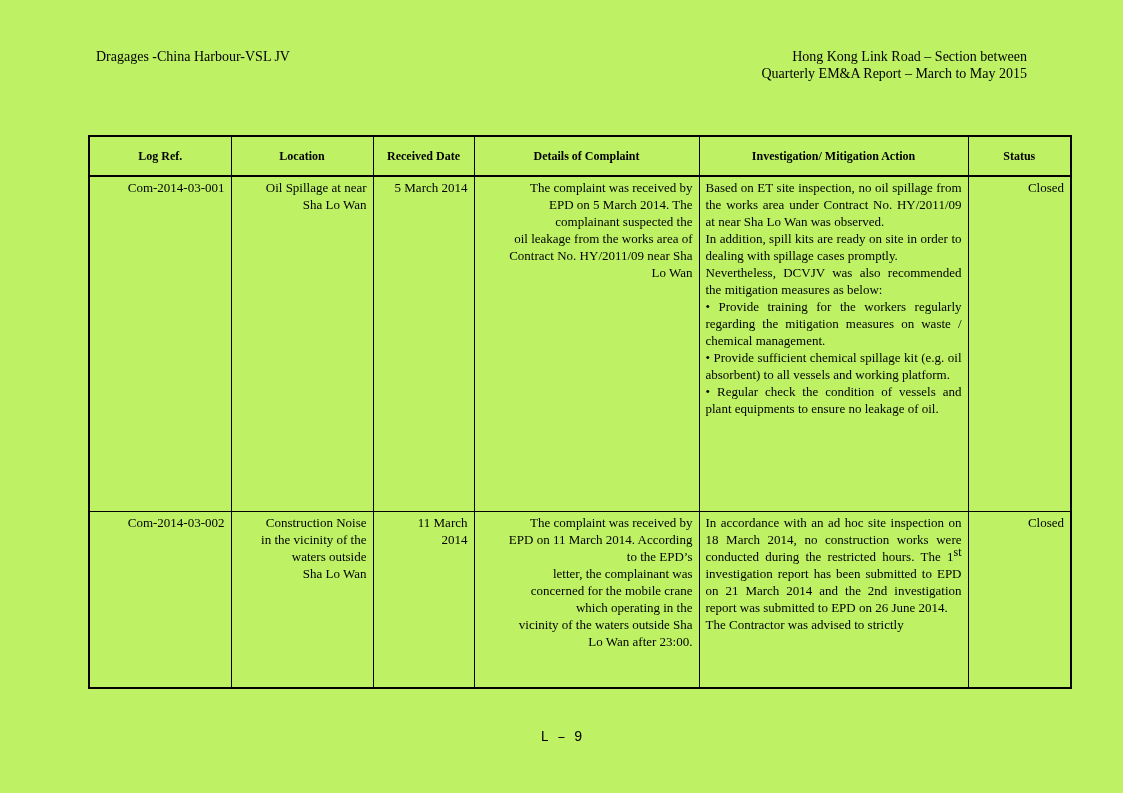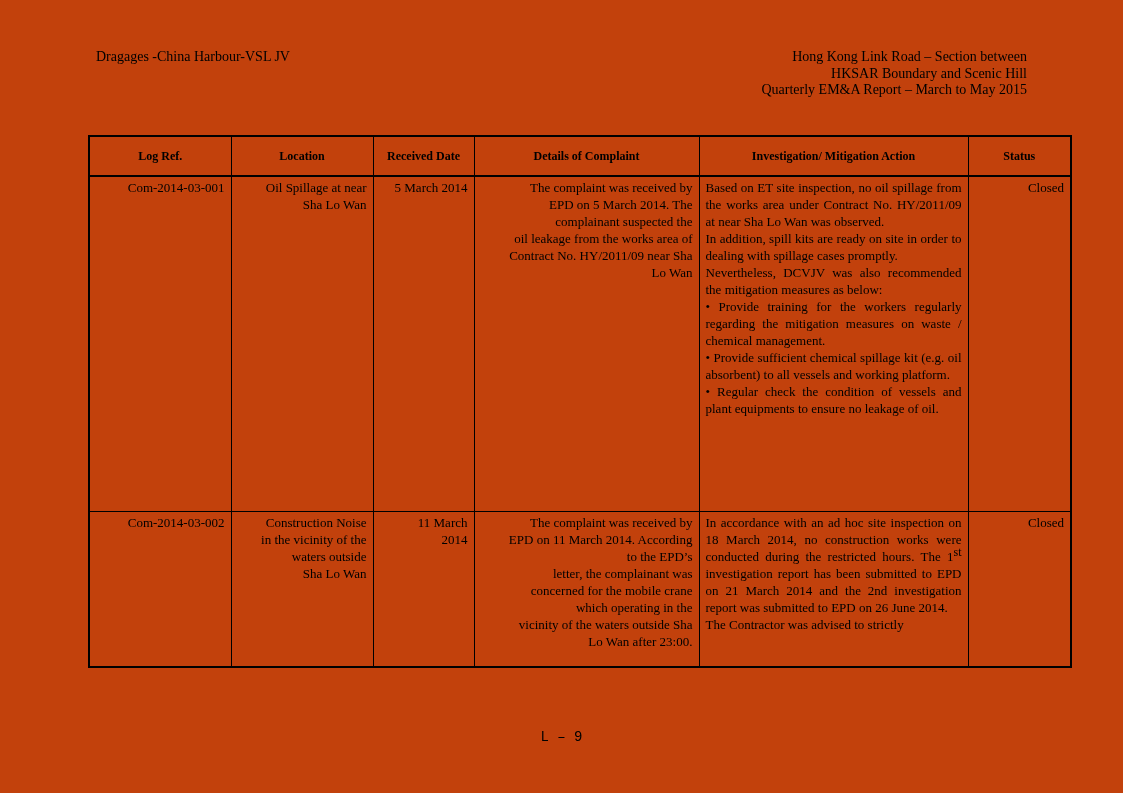--- a/index.html
+++ b/index.html
@@ -1,20 +1,20 @@
 <!DOCTYPE html>
 <html><head>
 <meta charset="utf-8">
 <style>
   html, body { margin: 0; padding: 0; background: #ffffff; }
   .page {
     position: relative;
     width: 1123px;
     height: 793px;
-    background: #c2410c;
+    background: #bef264;
     color: #000000;
     font-family: "Liberation Serif", serif;
     overflow: hidden;
   }
   .header-left {
     position: absolute;
     left: 96px;
     top: 49px;
     font-size: 14px;
     line-height: 16.5px;
@@ -46,21 +46,21 @@
     border-top-width: 2px;
     border-bottom-width: 2px;
     font-size: 12px;
     font-weight: bold;
     text-align: center;
     vertical-align: middle;
     padding: 2px 4px;
   }
   thead tr { height: 40px; }
   tbody tr.row-1 { height: 335px; }
-  tbody tr.row-2 { height: 156px; }
+  tbody tr.row-2 { height: 177px; }
   tbody td {
     vertical-align: top;
     text-align: right;
     padding: 2px 6px;
     line-height: 17px;
     overflow: hidden;
   }
   .pre { white-space: pre-line; }
   td.justify, .para { text-align: justify; margin-left: 20px; }
   .para { margin: 0; }
@@ -77,21 +77,20 @@
 </style>
 </head>
 <body>
 
 <div class="page">
 
   <div class="header-left">Dragages -China Harbour-VSL JV</div>
 
   <div class="header-right">
     <div>Hong Kong Link Road – Section between</div>
-    <div>HKSAR Boundary and Scenic Hill</div>
     <div>Quarterly EM&amp;A Report – March to May 2015</div>
   </div>
 
   <table class="log-table">
     <colgroup>
       <col style="width:142px">
       <col style="width:142px">
       <col style="width:101px">
       <col style="width:225px">
       <col style="width:269px">

